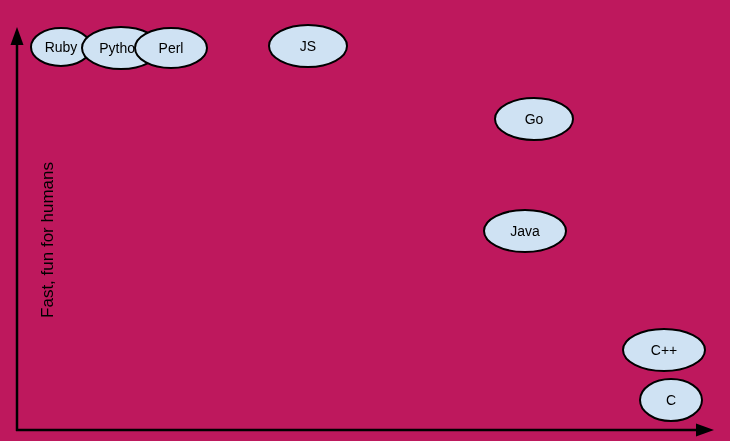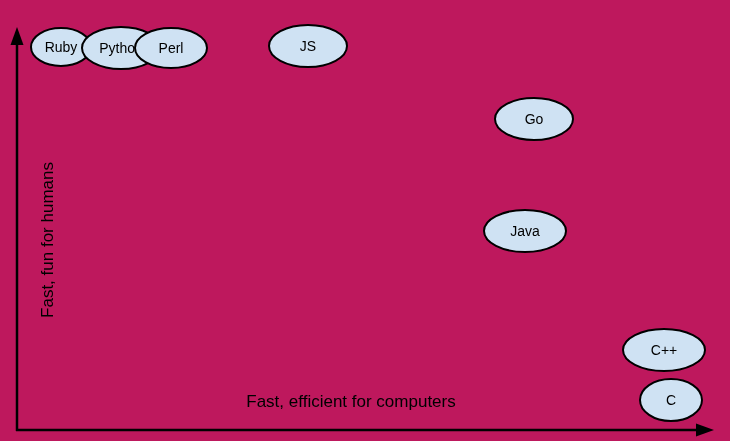--- a/index.html
+++ b/index.html
@@ -81,17 +81,16 @@
           <ellipse cx="664" cy="350" rx="41" ry="21" fill="#cfe2f3" stroke="#000000" stroke-width="2"></ellipse>
           <text x="664" y="350" dy="0.35em" text-anchor="middle" class="node-label">C++</text>
         </g>
         <g>
           <ellipse cx="671" cy="400" rx="31" ry="21" fill="#cfe2f3" stroke="#000000" stroke-width="2"></ellipse>
           <text x="671" y="400" dy="0.35em" text-anchor="middle" class="node-label">C</text>
         </g>
       </g>
   </svg>
 
-  <div class="axis-label x">Fast, efficient for computers</div>
 
   <div class="axis-label y">Fast, fun for humans</div>
 
 </div>
 
 </body></html>

